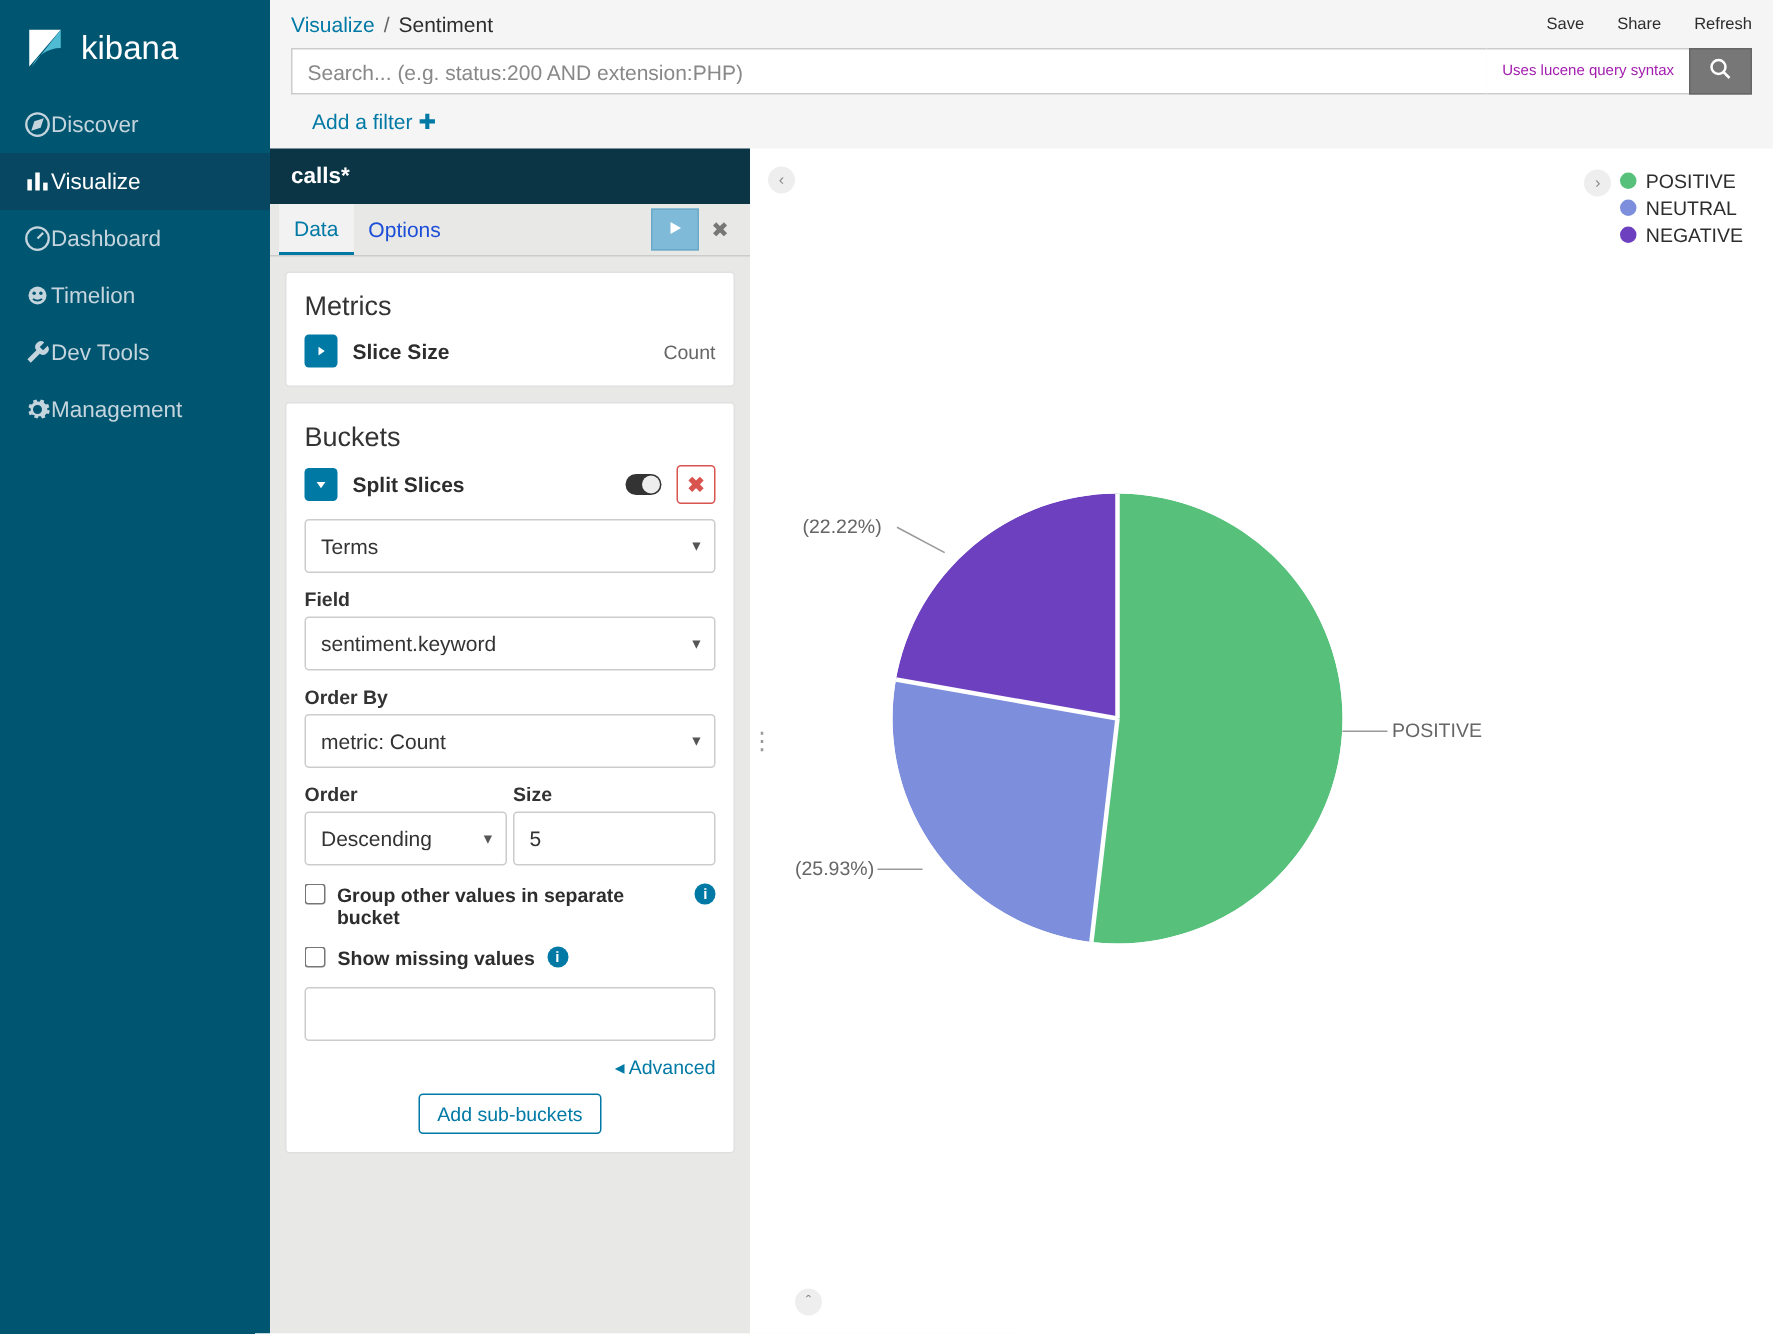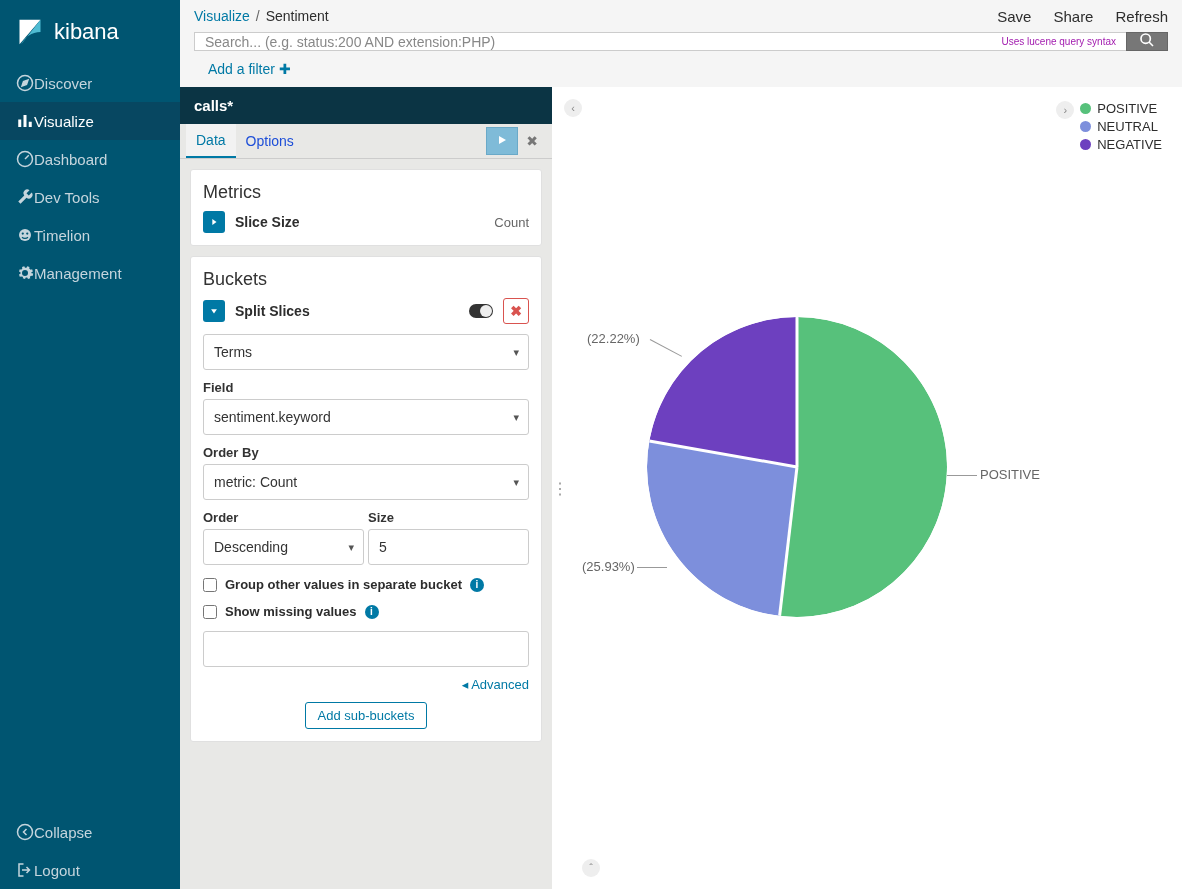--- a/index.html
+++ b/index.html
@@ -14,30 +14,30 @@
 .nav-footer{margin-top:auto}
 .nav-icon{width:18px;height:18px;flex:0 0 18px;display:flex;align-items:center;justify-content:center}
 .main{flex:1;display:flex;flex-direction:column;min-width:0;background:#f5f5f5}
 .topbar{padding:4px 14px 0 14px;background:#f5f5f5}
 .breadcrumb-row{display:flex;justify-content:space-between;align-items:center;height:24px}
 .breadcrumbs{display:flex;gap:6px;font-size:14px}
 .bc-link{color:#0079a5}
 .bc-sep{color:#666}
 .bc-curr{color:#2d2d2d}
 .top-actions{display:flex;gap:22px}
-.top-action{color:#2d2d2d;cursor:pointer;font-size:15px}
-.searchbar{display:flex;margin-top:4px;height:19px}
+.top-action{color:#2d2d2d;cursor:pointer;font-size:11px}
+.searchbar{display:flex;margin-top:4px;height:31px}
 .search-input{flex:1;border:1px solid #ccc;border-right:none;padding:0 10px;font-size:14px;color:#555}
 .search-input::placeholder{color:#888}
 .search-hint{display:flex;align-items:center;padding:0 10px;border:1px solid #ccc;border-left:none;border-right:none;color:#a21caf;background:#fff;font-size:10px}
 .search-btn{width:42px;background:#777;border:1px solid #666;display:flex;align-items:center;justify-content:center;cursor:pointer}
 .filter-row{padding:10px 14px}
 .add-filter{color:#0079a5;font-size:14px;display:inline-flex;align-items:center;gap:4px;cursor:pointer}
 .content{flex:1;display:flex;min-height:0}
-.config-panel{width:372px;background:#e8e8e6;display:flex;flex-direction:column}
+.config-panel{width:320px;background:#e8e8e6;display:flex;flex-direction:column}
 .index-header{background:#0b3444;color:#fff;padding:10px 14px;font-weight:600;font-size:15px}
 .tabrow{display:flex;align-items:center;background:#e8e8e6;border-bottom:1px solid #ccc;padding:0 6px}
 .tab{padding:8px 10px;color:#1d4ed8;cursor:pointer;font-size:14px}
 .tab.active{color:#0079a5;border-bottom:2px solid #0079a5;background:#f2f2f2}
 .tab-spacer{flex:1}
 .run-btn{background:#7fbbd8;width:32px;height:28px;display:flex;align-items:center;justify-content:center;cursor:pointer;border:1px solid #6aa9c8}
 .close-x{width:28px;height:28px;display:flex;align-items:center;justify-content:center;color:#777;cursor:pointer}
 .panel-body{flex:1;overflow:auto;padding:10px}
 .card{background:#fff;border-radius:3px;padding:12px;margin-bottom:10px;border:1px solid #e0e0e0}
 .card-title{font-size:18px;color:#333;margin-bottom:8px}
@@ -47,21 +47,21 @@
 .bucket-head{display:flex;align-items:center;gap:10px;margin-bottom:10px}
 .toggle-pill{width:24px;height:14px;border-radius:7px;background:#333;position:relative}
 .toggle-pill::after{content:"";position:absolute;right:1px;top:1px;width:12px;height:12px;border-radius:6px;background:#eee}
 .del-btn{width:26px;height:26px;border:1px solid #d9534f;border-radius:3px;display:flex;align-items:center;justify-content:center;cursor:pointer}
 .form-label{font-size:13px;font-weight:600;color:#333;margin:10px 0 4px}
 .form-select,.form-input{width:100%;height:36px;border:1px solid #ccc;border-radius:3px;padding:0 10px;background:#fff;font-size:14px;color:#333;appearance:none}
 .sel-wrap{position:relative}
 .sel-wrap::after{content:"▾";position:absolute;right:10px;top:50%;transform:translateY(-50%);color:#555;font-size:11px}
 .two-col{display:flex;gap:4px}
 .two-col>div{flex:1}
-.chk-row{display:flex;align-items:center;gap:8px;margin:12px 0;font-size:13px;font-weight:600}
+.chk-row{display:flex;gap:8px;margin:12px 0;font-size:13px;font-weight:600}
 .chk-row input{width:14px;height:14px}
 .info-i{width:14px;height:14px;border-radius:50%;background:#0079a5;color:#fff;font-size:10px;display:inline-flex;align-items:center;justify-content:center;font-weight:700}
 .adv-link{display:block;text-align:right;color:#0079a5;font-size:13px;margin:10px 0}
 .subbucket-btn{display:block;margin:0 auto;border:1px solid #0079a5;color:#0079a5;background:#fff;border-radius:3px;padding:5px 12px;font-size:13px;cursor:pointer}
 .viz{flex:1;position:relative;background:#fff}
 .legend{position:absolute;top:14px;right:20px;display:flex;align-items:flex-start;gap:6px}
 .legend-toggle{width:18px;height:18px;border-radius:9px;background:#eee;display:flex;align-items:center;justify-content:center;color:#888;font-size:11px}
 .legend-list{display:flex;flex-direction:column;gap:3px;font-size:13px}
 .legend-item{display:flex;align-items:center;gap:6px}
 .legend-dot{width:11px;height:11px;border-radius:50%}
@@ -114,62 +114,43 @@
             <svg viewBox="0 0 24 24" width="18" height="18" fill="none" stroke="currentColor" stroke-width="2">
               <circle cx="12" cy="12" r="10"></circle>
               <path d="M12 12l5-5"></path>
             </svg>
           </span>
         <span>Dashboard</span>
       </div>
       <div class="nav-item">
         <span class="nav-icon">
             <svg viewBox="0 0 24 24" width="18" height="18" fill="currentColor">
-              <path d="M21 6a5 5 0 01-7 7l-8 8-3-3 8-8a5 5 0 017-7l-4 4 3 3 4-4z"></path>
-            </svg>
-          </span>
-        <span>Dev Tools</span>
-      </div>
-      <div class="nav-item">
-        <span class="nav-icon">
-            <svg viewBox="0 0 24 24" width="18" height="18" fill="currentColor">
               <circle cx="12" cy="12" r="8"></circle>
               <circle cx="9" cy="10" r="1.5" fill="#005571"></circle>
               <circle cx="15" cy="10" r="1.5" fill="#005571"></circle>
               <path d="M8 15c2 2 6 2 8 0" stroke="#005571" stroke-width="1.5" fill="none"></path>
             </svg>
           </span>
         <span>Timelion</span>
       </div>
       <div class="nav-item">
         <span class="nav-icon">
             <svg viewBox="0 0 24 24" width="18" height="18" fill="currentColor">
+              <path d="M21 6a5 5 0 01-7 7l-8 8-3-3 8-8a5 5 0 017-7l-4 4 3 3 4-4z"></path>
+            </svg>
+          </span>
+        <span>Dev Tools</span>
+      </div>
+      <div class="nav-item">
+        <span class="nav-icon">
+            <svg viewBox="0 0 24 24" width="18" height="18" fill="currentColor">
               <path d="M12 8a4 4 0 100 8 4 4 0 000-8zm9 4l2 1-1 3-2-.5a9 9 0 01-1.5 1.5l.5 2-3 1-1-2a9 9 0 01-2 0l-1 2-3-1 .5-2A9 9 0 017 16.5L5 17l-1-3 2-1a9 9 0 010-2L4 10l1-3 2 .5A9 9 0 018.5 6L8 4l3-1 1 2a9 9 0 012 0l1-2 3 1-.5 2A9 9 0 0119.5 7.5L21.5 7l1 3-2 1a9 9 0 010 2z"></path>
             </svg>
           </span>
         <span>Management</span>
-      </div>
-      <div class="nav-footer">
-        <div class="nav-item">
-          <span class="nav-icon">
-              <svg viewBox="0 0 24 24" width="18" height="18" fill="none" stroke="currentColor" stroke-width="2">
-                <circle cx="12" cy="12" r="10"></circle>
-                <path d="M14 8l-4 4 4 4"></path>
-              </svg>
-            </span>
-          <span>Collapse</span>
-        </div>
-        <div class="nav-item">
-          <span class="nav-icon">
-              <svg viewBox="0 0 24 24" width="18" height="18" fill="none" stroke="currentColor" stroke-width="2">
-                <path d="M10 4H4v16h6M14 8l4 4-4 4M18 12H8"></path>
-              </svg>
-            </span>
-          <span>Logout</span>
-        </div>
       </div>
     </div>
   </div>
 
   <div class="main">
     <div class="topbar">
       <div class="breadcrumb-row">
         <div class="breadcrumbs">
           <span class="bc-link">Visualize</span>
           <span class="bc-sep">/</span>

